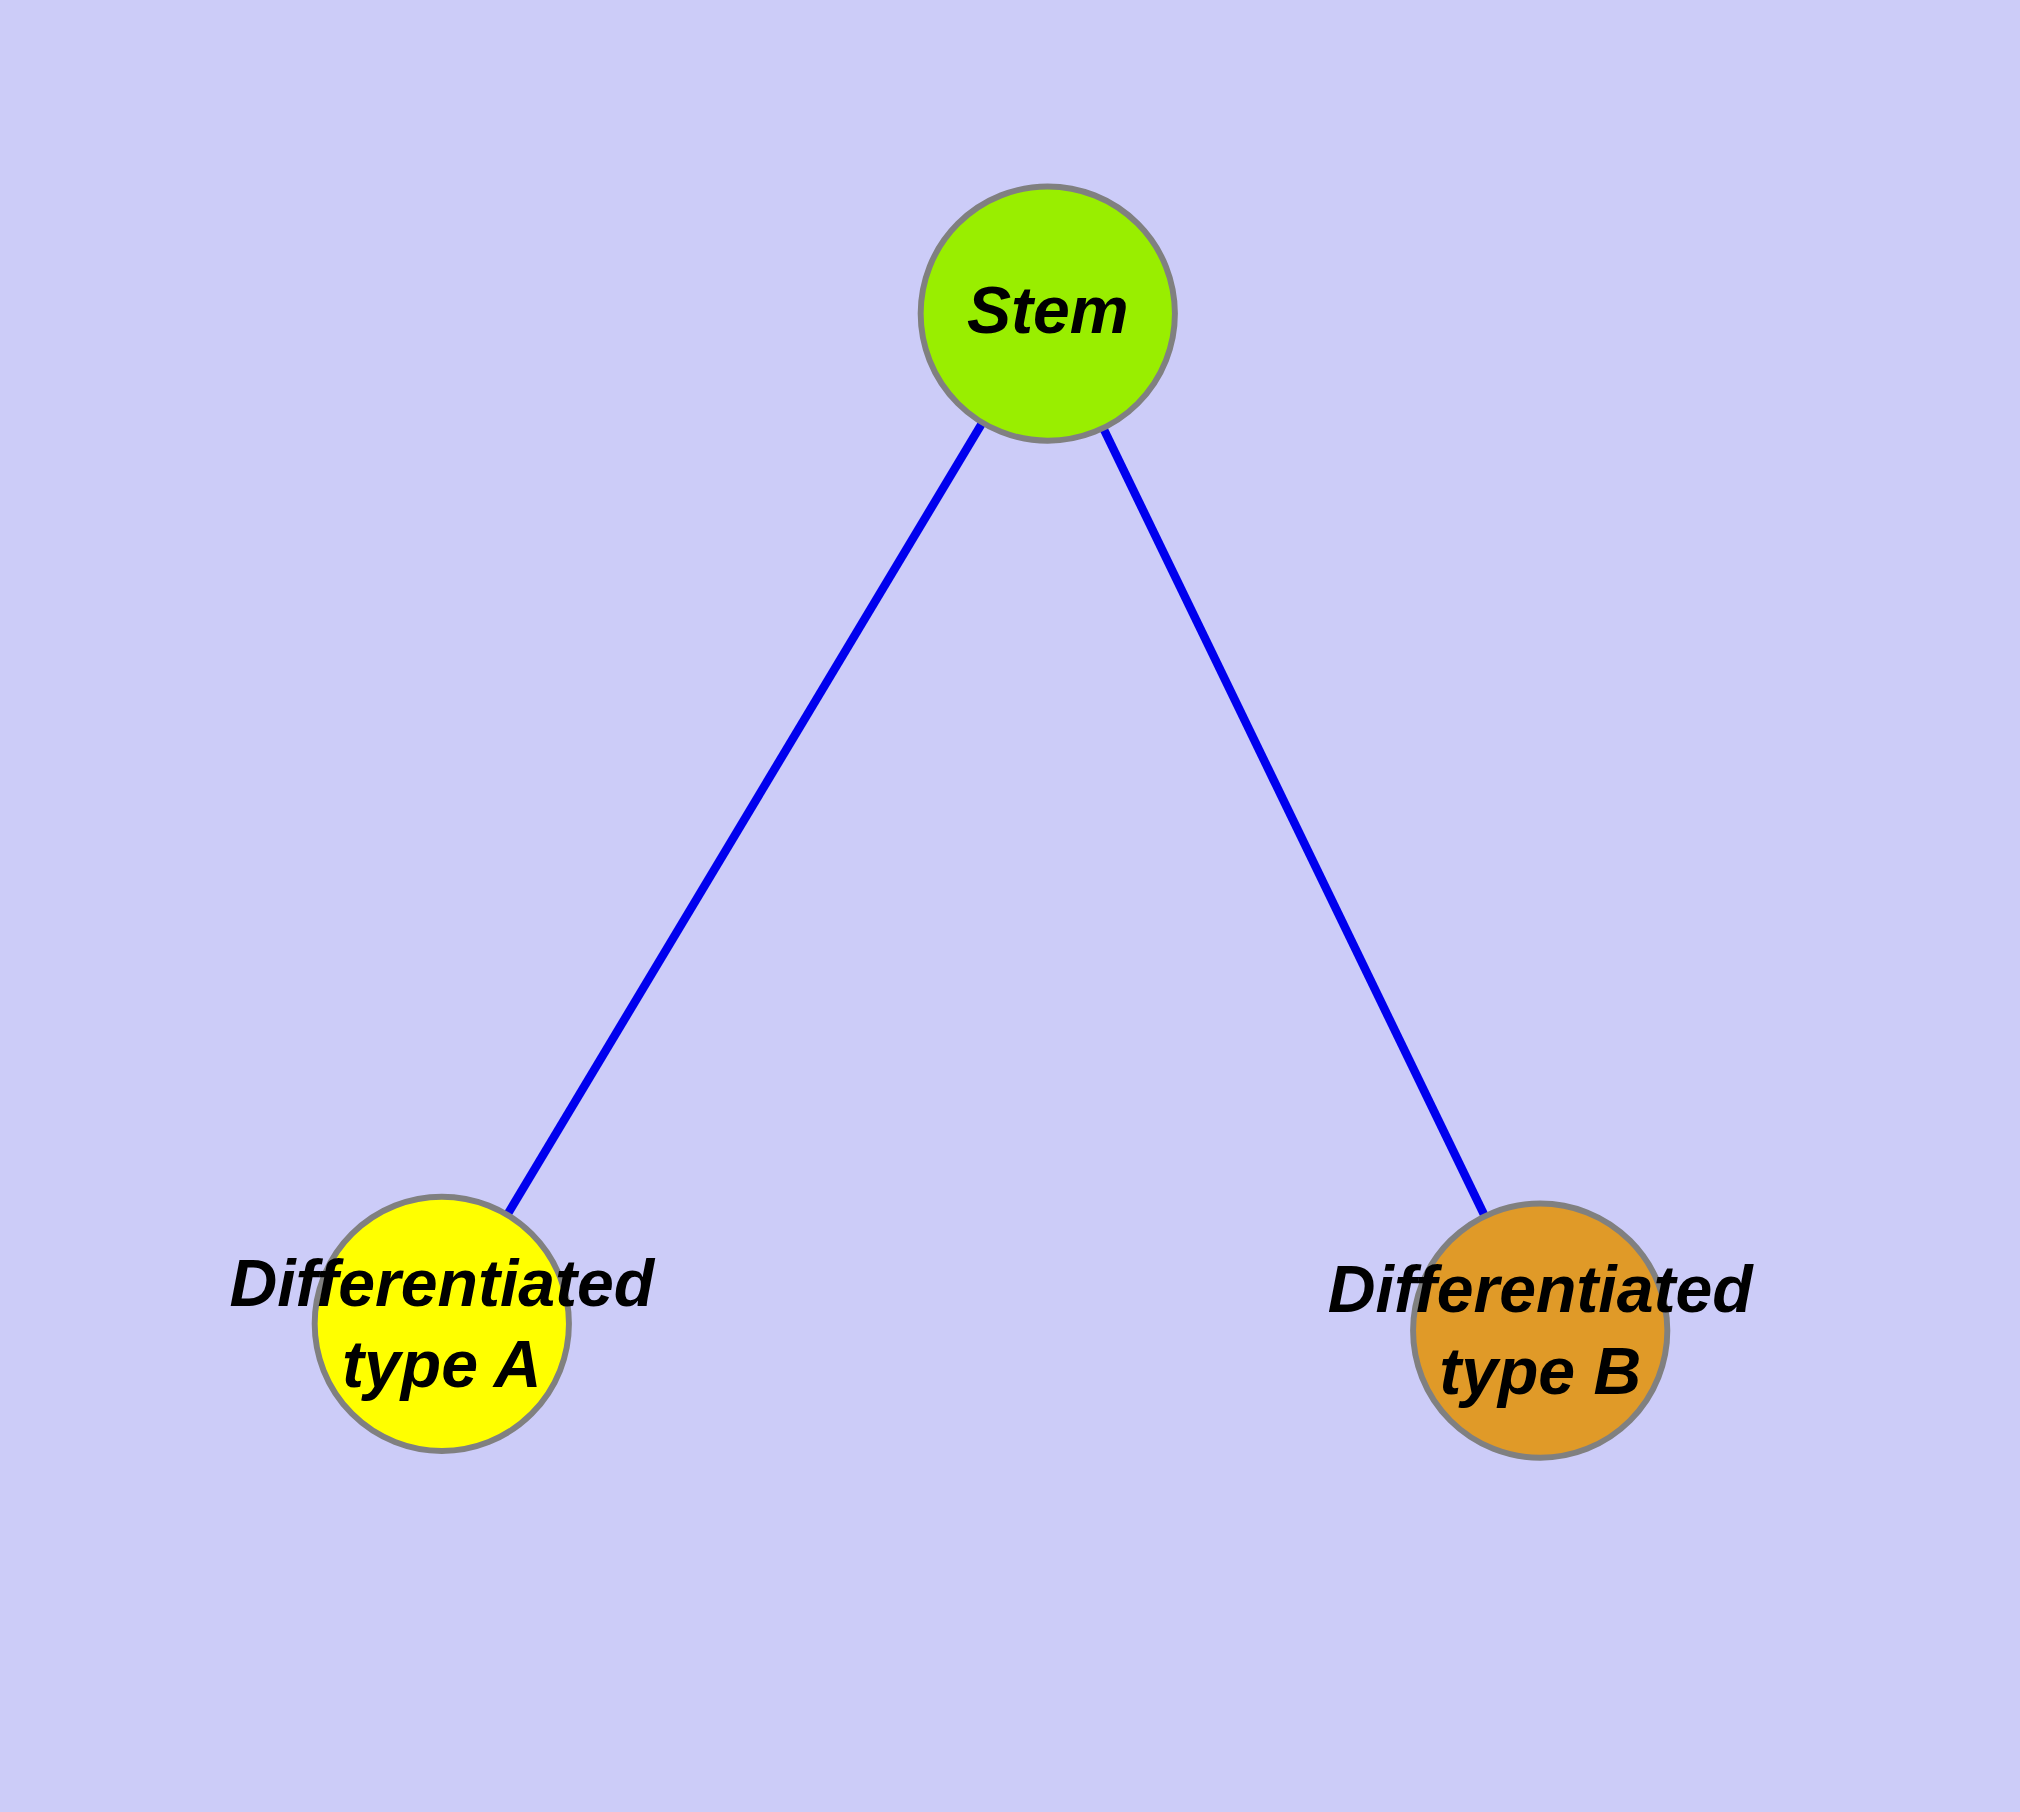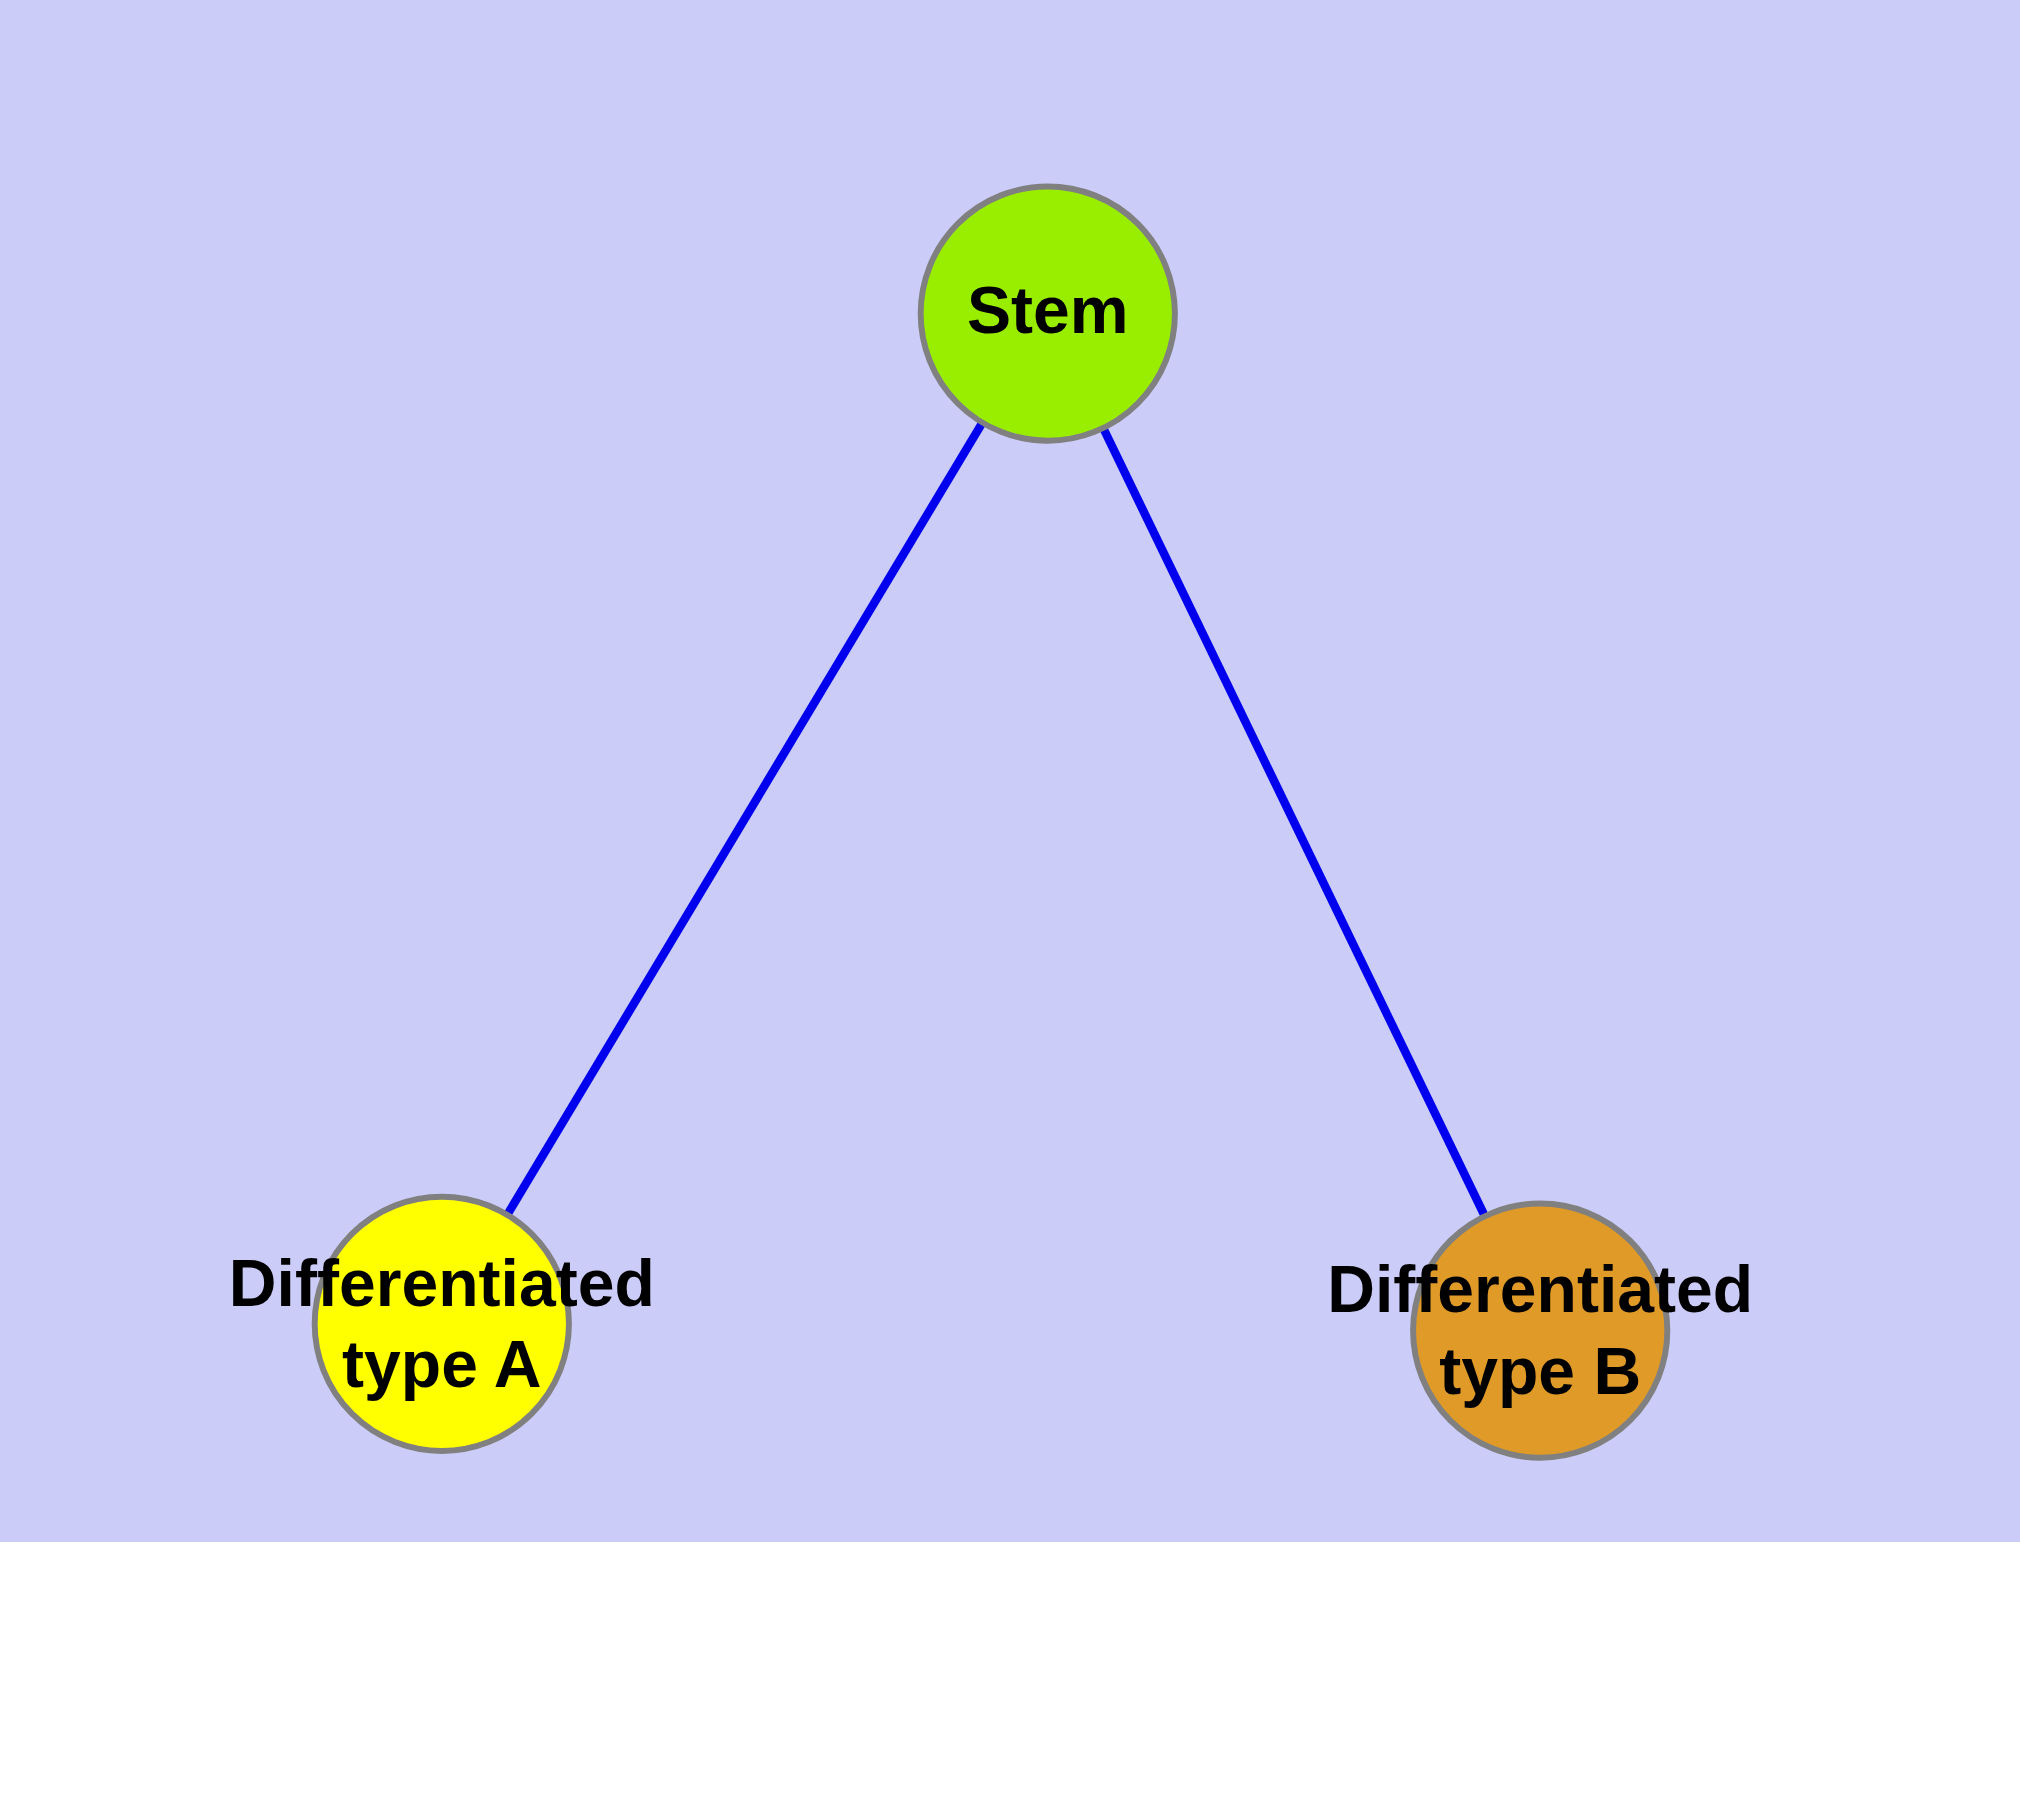--- a/index.html
+++ b/index.html
@@ -33,21 +33,21 @@
     font-family: "Liberation Sans", sans-serif;
     font-weight: bold;
     fill: #000000;
     text-anchor: middle;
     dominant-baseline: middle;
   }
 </style>
 </head>
 <body>
 
-<div id="canvas" style="width: 2021px; height: 1542px;">
+<div id="canvas" style="width: 2021px; height: 1812px; font-style: italic;">
 
   <div id="plot-background" style="background: rgb(204, 204, 248); width: 2021px; height: 1812px;"></div>
 
   <svg id="graph-svg" viewBox="0 0 2384 2138" xmlns="http://www.w3.org/2000/svg" style="width: 2021px; height: 1812px;">
 
     <g>
       <line id="edge-a" x1="1158.841506975666" y1="498.63345969930924" x2="598.158493024334" y2="1433.3665403006908" stroke="#0000ee" stroke-width="10" stroke-linecap="butt"></line>
       <line id="edge-b" x1="1301.366485434406" y1="505.00823153405713" x2="1751.633514565594" y2="1434.9917684659429" stroke="#0000ee" stroke-width="10" stroke-linecap="butt"></line>
     </g>
 

